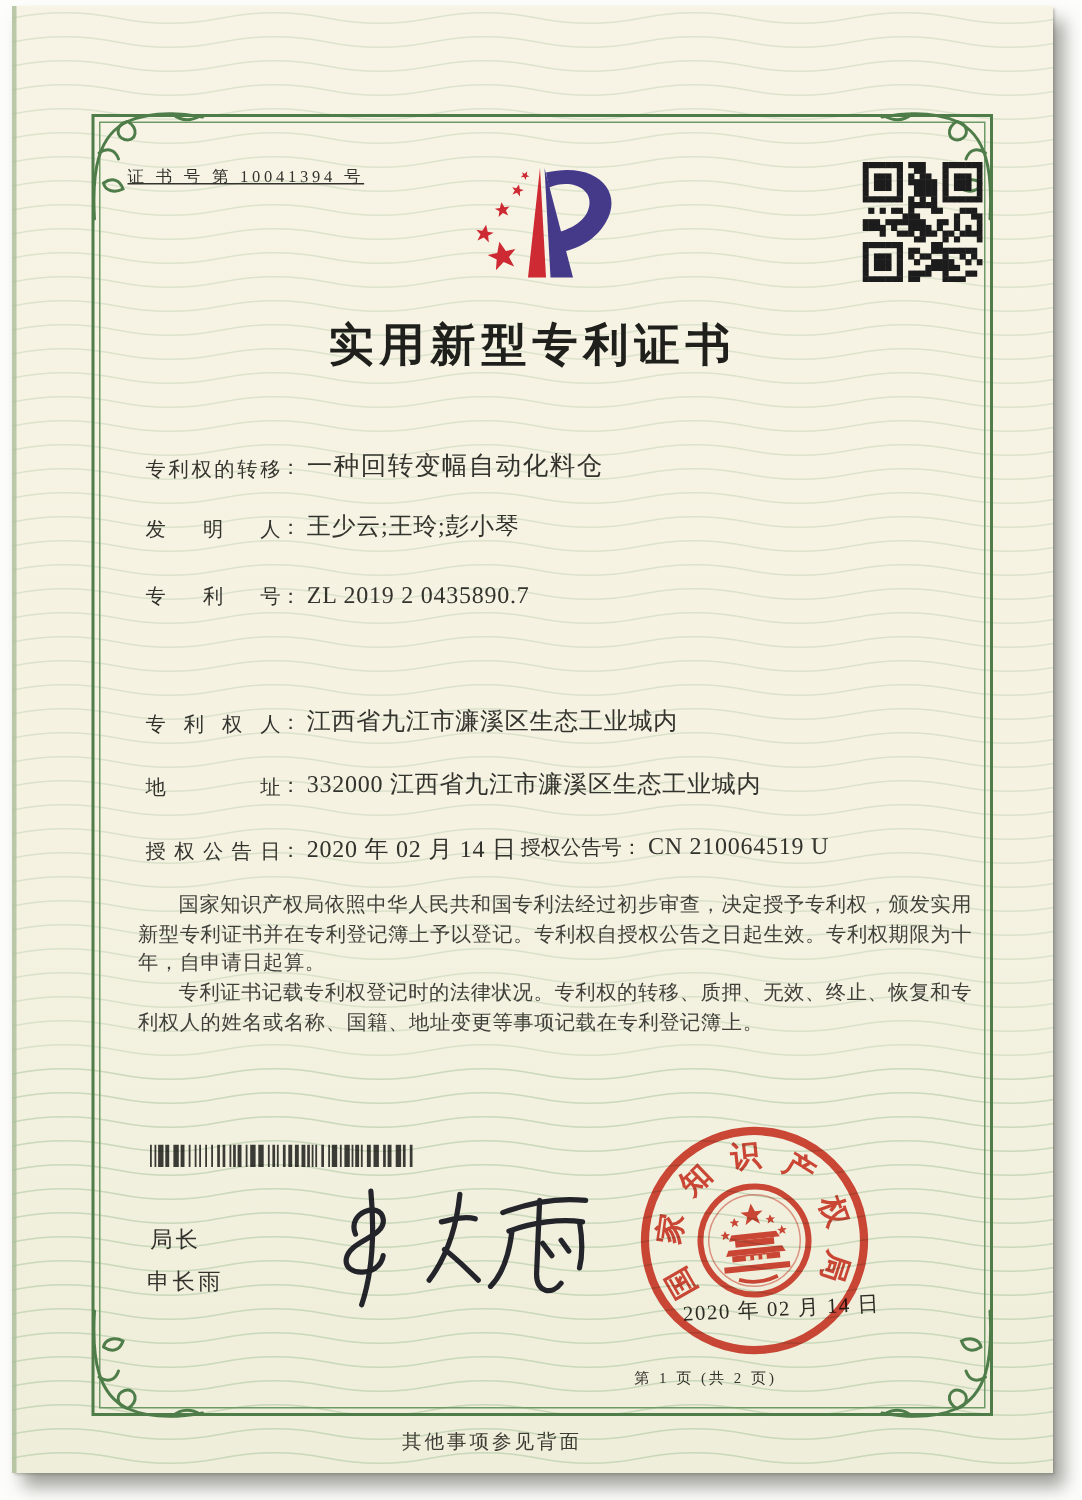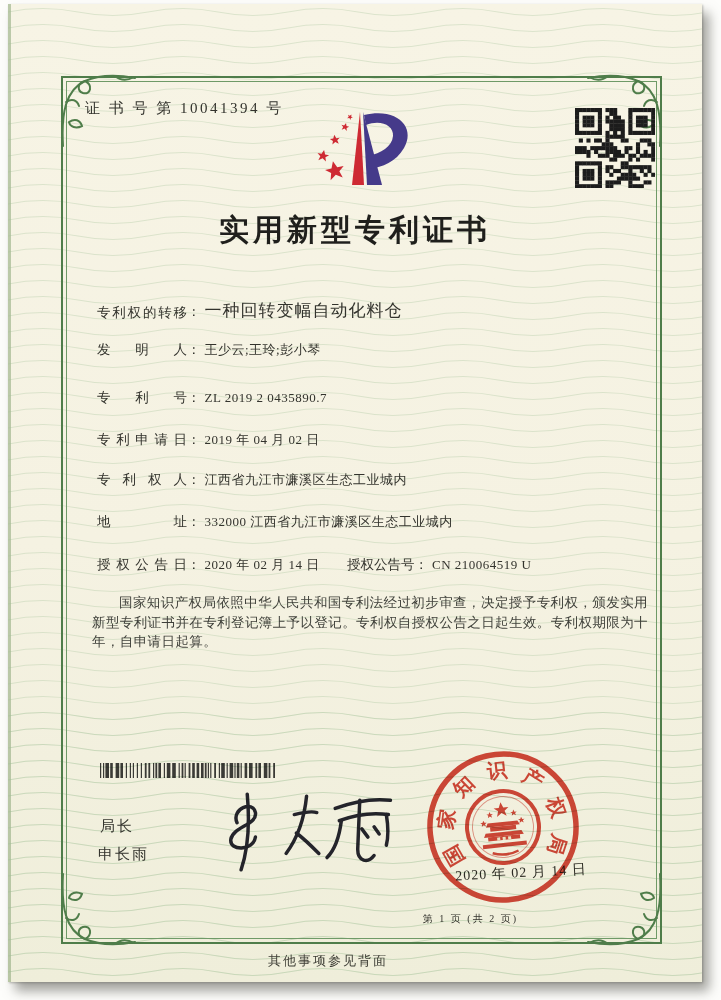--- a/index.html
+++ b/index.html
@@ -24,32 +24,32 @@
   .frame{position:absolute;left:53px;top:72px;width:601px;height:868px;
     border:2px solid var(--green);}
   .frame .inner{position:absolute;left:3px;top:3px;right:3px;bottom:3px;
     border:1px solid var(--green-light);}
   .corner{position:absolute;width:90px;height:90px;color:var(--green);}
   .corner.tl{left:-6px;top:-6px;}
   .corner.tr{right:-6px;top:-6px;transform:scaleX(-1);}
   .corner.bl{left:-6px;bottom:-6px;transform:scaleY(-1);}
   .corner.br{right:-6px;bottom:-6px;transform:scale(-1,-1);}
   
-  .cert-no{position:absolute;left:77px;top:95px;font-size:15px;color:var(--ink);
-    letter-spacing:2.5px;}
+  .cert-no{position:absolute;left:77px;top:106px;font-size:11px;color:var(--ink);
+    letter-spacing:2.5px;text-decoration:underline;}
   .logo{position:absolute;left:292px;top:102px;width:125px;height:85px;}
   .qr{position:absolute;left:567px;top:104px;width:80px;height:80px;fill:var(--code);}
   .title{position:absolute;left:0;top:206px;width:100%;text-align:center;
     font-size:30px;font-weight:bold;color:var(--title-ink);letter-spacing:4px;}
   
   .frow{position:absolute;left:89px;font-size:13.5px;color:var(--ink);white-space:nowrap;}
   .flabel{display:inline-block;width:90px;text-align:justify;text-align-last:justify;
     vertical-align:bottom;}
   .fcolon{display:inline-block;margin-right:4px;}
-  .fvalue{font-size:13px;letter-spacing:.5px;}
+  .fvalue{font-size:16px;letter-spacing:.5px;}
   .fvalue.big{font-size:17px;letter-spacing:1px;}
   .frow2{position:absolute;left:339px;font-size:13.5px;color:var(--ink);white-space:nowrap;}
   .flabel2{display:inline-block;}
   
   .para{position:absolute;left:84px;width:556px;font-size:13.5px;line-height:19.6px;
     color:#3f403a;text-align:justify;text-indent:2em;letter-spacing:.4px;}
   
   .barcode{position:absolute;left:92px;top:759px;width:178px;height:15px;
     fill:var(--code);opacity:.85;mix-blend-mode:multiply;}
   .seal-svg{position:absolute;left:405px;top:733px;width:180px;height:180px;
@@ -385,37 +385,35 @@
 
     <div class="frow" style="top:295px">
       <span class="flabel">专利权的转移</span><span class="fcolon">：</span><span class="fvalue big">一种回转变幅自动化料仓</span>
     </div>
     <div class="frow" style="top:337px">
       <span class="flabel">发明人</span><span class="fcolon">：</span><span class="fvalue">王少云;王玲;彭小琴</span>
     </div>
     <div class="frow" style="top:385px">
       <span class="flabel">专利号</span><span class="fcolon">：</span><span class="fvalue">ZL 2019 2 0435890.7</span>
     </div>
-    <div class="frow" style="top:427px">
-      <span class="flabel">专利申请日</span><span class="fcolon">：</span><span class="fvalue">2019 年 04 月 02 日</span>
-    </div>
     <div class="frow" style="top:467px">
       <span class="flabel">专利权人</span><span class="fcolon">：</span><span class="fvalue">江西省九江市濂溪区生态工业城内</span>
     </div>
     <div class="frow" style="top:509px">
       <span class="flabel">地址</span><span class="fcolon">：</span><span class="fvalue">332000 江西省九江市濂溪区生态工业城内</span>
     </div>
     <div class="frow" style="top:552px">
       <span class="flabel">授权公告日</span><span class="fcolon">：</span><span class="fvalue">2020 年 02 月 14 日</span>
     </div>
     <div class="frow2" style="top:552px">
       <span class="flabel2">授权公告号</span><span class="fcolon">：</span><span class="fvalue">CN 210064519 U</span>
     </div>
 
     <p class="para" style="top:589px">国家知识产权局依照中华人民共和国专利法经过初步审查，决定授予专利权，颁发实用新型专利证书并在专利登记簿上予以登记。专利权自授权公告之日起生效。专利权期限为十年，自申请日起算。</p>
+    <p class="para" style="top:648px">专利证书记载专利权登记时的法律状况。专利权的转移、质押、无效、终止、恢复和专利权人的姓名或名称、国籍、地址变更等事项记载在专利登记簿上。</p>
 
     <svg class="barcode" id="barcode" viewBox="0 0 178 15" preserveAspectRatio="none">
         <rect x="0.00" y="0" width="1.2" height="15"></rect>
         <rect x="3.00" y="0" width="1.2" height="15"></rect>
         <rect x="5.40" y="0" width="3.6" height="15"></rect>
         <rect x="10.20" y="0" width="2.6" height="15"></rect>
         <rect x="15.60" y="0" width="3.6" height="15"></rect>
         <rect x="20.40" y="0" width="2.6" height="15"></rect>
         <rect x="25.80" y="0" width="1.2" height="15"></rect>
         <rect x="29.80" y="0" width="1.2" height="15"></rect>

